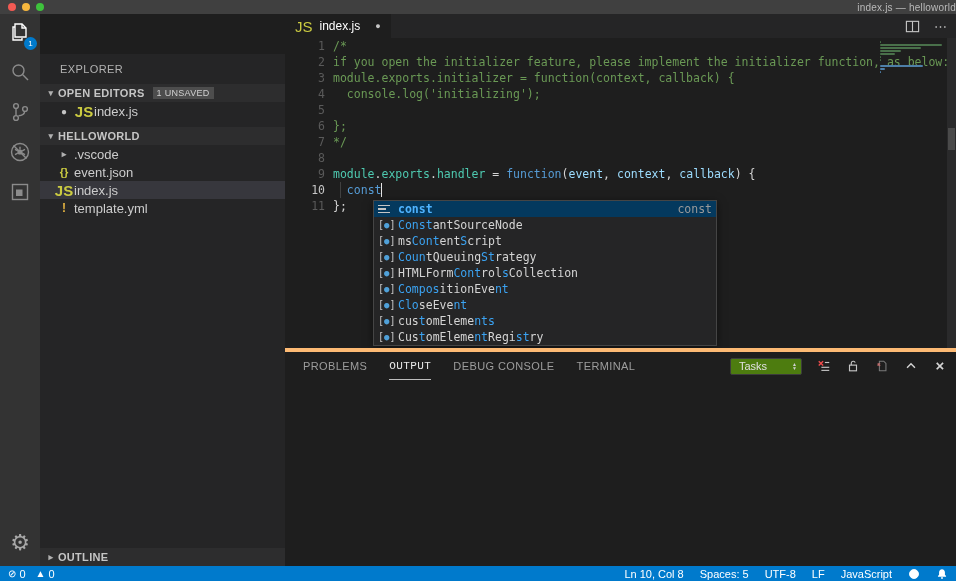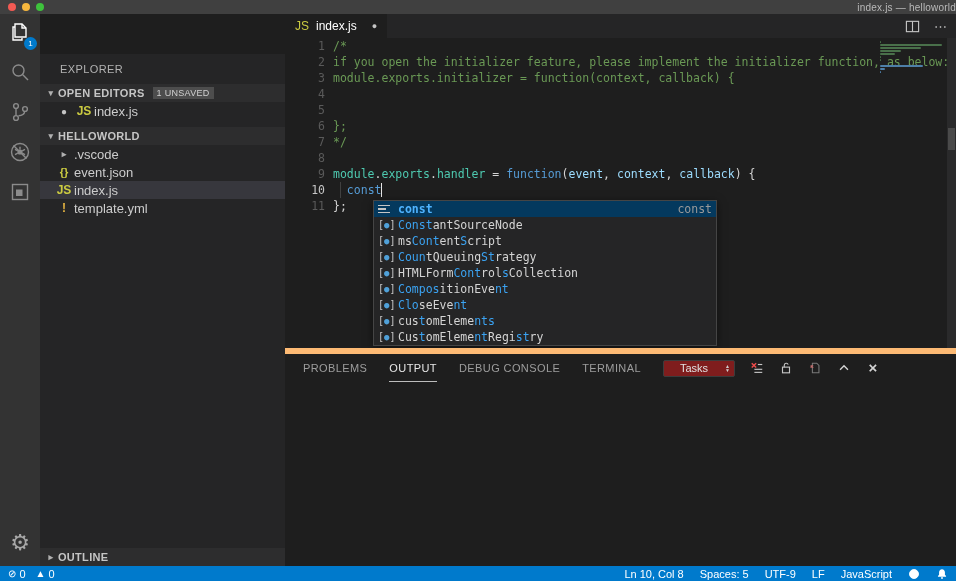--- a/index.html
+++ b/index.html
@@ -32,21 +32,21 @@
   
   .sidebar { width:245px; background:#252526; position:relative; color:#cccccc; overflow:hidden;margin-top:40px; }
   .sb-title { height:30px; display:flex; align-items:center; padding-left:20px; font-size:11px; color:#b3b3b3; letter-spacing:.4px; }
   .sec-head { height:18px; display:flex; align-items:center; font-size:11px; font-weight:bold; color:#c5c5c5;
     padding-left:4px; letter-spacing:.3px; background:#2d2d2e; cursor:pointer; }
   .sec-head .arr { width:14px; font-size:9px; color:#b0b0b0; text-align:center; }
   .badge-unsaved { margin-left:8px; background:#4d4d4d; color:#d0d0d0; font-size:9px; font-weight:normal; padding:1px 4px; }
   .side-row { height:18px; display:flex; align-items:center; font-size:13px; padding-left:14px; cursor:pointer; white-space:nowrap; }
   .side-row.selected { background:#37373d; }
   .side-row .fic { width:20px; display:inline-flex; justify-content:center; font-weight:bold; }
-  .ic-js { color:#cbcb41; font-size:12px; font-family:"Liberation Sans",sans-serif; }
+  .ic-js { color:#cbcb41; font-size:15px; font-family:"Liberation Sans",sans-serif; }
   .ic-json { color:#cbcb41; font-size:11px; }
   .ic-yml { color:#e3b341; font-size:12px; }
   .ic-dot { color:#c5c5c5; font-size:10px; }
   .ic-arr { color:#b0b0b0; font-size:9px; }
   .sb-outline { position:absolute; bottom:0; left:0; right:0; }
   .gap6 { height:7px; }
 
   
   .editor-part { flex:1; display:flex; flex-direction:column; position:relative; background:#1e1e1e; min-width:0; }
   .tabbar { height:24px; background:#252526; display:flex; align-items:stretch; position:relative; }
@@ -84,28 +84,28 @@
   .sg-hl { color:#3ba3f2; }
   .sg-row.selected .sg-kwlabel { color:#4fb3ff; font-weight:bold; }
   .sg-detail { margin-left:auto; color:#9a9a9a; }
   .gicon { font-size:10px; color:#c8c8c8; }
   .gicon i { font-style:normal; color:#4fa0d8; font-size:9px; }
   .kwicon { display:inline-block; width:12px; }
   .kwicon b { display:block; height:1.5px; background:#c5c5c5; margin:2px 0; }
   .kwicon b:nth-child(2){ width:8px; }
 
   
-  .panel { flex:1; border-top:6px solid #fdba74; background:#1e1e1e; display:flex; }
+  .panel { flex:1; border-top:4px solid #fdba74; background:#1e1e1e; display:flex; flex-direction:column; }
   .panel-header { height:28px; display:flex; align-items:center; padding:0 8px 0 18px; }
   .p-tab { font-size:11px; color:#9d9d9d; letter-spacing:.4px; margin-right:22px; height:28px;
     display:flex; align-items:center; cursor:pointer; border-bottom:1px solid transparent; }
-  .p-tab.active { color:#e7e7e7; border-bottom:1px solid #bdbdbd; }
+  .p-tab.active { color:#e7e7e7; border-bottom:1px solid #bdbdbd;font-family:Liberation Mono, monospace; }
   .panel-right { margin-left:auto; display:flex; align-items:center; gap:14px; }
-  .chan-select { width:72px; height:17px; background:#7f1d1d; border:1px solid #3c3c3c; border-radius:2px;
-    display:flex; align-items:center; font-size:11px; color:#e0e0e0; padding-left:16px; cursor:pointer;text-align:right; }
+  .chan-select { width:72px; height:17px; background:#4d7c0f; border:1px solid #3c3c3c; border-radius:2px;
+    display:flex; align-items:center; font-size:11px; color:#e0e0e0; padding-left:8px; cursor:pointer;text-align:right; }
   .chan-select .arrows { margin-left:auto; width:13px; height:15px; display:flex; flex-direction:column;
     align-items:center; justify-content:center; font-size:5px; line-height:4px; color:#cfcfcf; }
   .p-act { width:16px; height:16px; display:flex; align-items:center; justify-content:center; cursor:pointer; }
   .p-act svg { width:14px; height:14px; }
   .p-close { color:#d4d4d4; font-size:15px; font-weight:bold; line-height:14px; cursor:pointer; }
   .panel-body { flex:1; }
 
   
   .statusbar { position:absolute; left:0; right:0; bottom:0; height:15px; background:#007acc; color:#ffffff;
     display:flex; align-items:center; font-size:11px; padding:0 8px; }
@@ -232,21 +232,21 @@
             </svg>
           <span class="more">⋯</span>
         </div>
       </div>
 
       <div class="editor-content">
         <div id="code-lines">
             <div class="code-line"><span class="ln">1</span><span class="code-seg-wrap"><span class="c-comment">/*</span></span></div>
             <div class="code-line"><span class="ln">2</span><span class="code-seg-wrap"><span class="c-comment">if you open the initializer feature, please implement the initializer function, as below:</span></span></div>
             <div class="code-line"><span class="ln">3</span><span class="code-seg-wrap"><span class="c-comment">module.exports.initializer = function(context, callback) {</span></span></div>
-            <div class="code-line"><span class="ln">4</span></div>
+            <div class="code-line"><span class="ln">4</span><span class="code-seg-wrap"><span class="c-comment">  console.log('initializing');</span></span></div>
             <div class="code-line"><span class="ln">5</span></div>
             <div class="code-line"><span class="ln">6</span><span class="code-seg-wrap"><span class="c-comment">};</span></span></div>
             <div class="code-line"><span class="ln">7</span><span class="code-seg-wrap"><span class="c-comment">*/</span></span></div>
             <div class="code-line"><span class="ln">8</span><span class="code-seg-wrap"></span></div>
             <div class="code-line"><span class="ln">9</span><span class="code-seg-wrap"><span class="c-type">module</span><span class="c-fg">.</span><span class="c-type">exports</span><span class="c-fg">.</span><span class="c-type">handler</span><span class="c-fg"> = </span><span class="c-kw">function</span><span class="c-fg">(</span><span class="c-param">event</span><span class="c-fg">, </span><span class="c-param">context</span><span class="c-fg">, </span><span class="c-param">callback</span><span class="c-fg">) {</span></span></div>
             <div class="code-line cur"><span class="ln">10</span><span class="code-seg-wrap"><span class="c-fg">  </span><span class="c-kw">const</span><span class="cursor"></span></span><i class="guide"></i></div>
             <div class="code-line"><span class="ln">11</span><span class="code-seg-wrap"><span class="c-fg">};</span></span></div>
           </div>
         <div class="minimap" id="minimap">
             <div class="mm-line" style="width: 1px; background: rgb(73, 112, 74);"></div>
@@ -418,21 +418,21 @@
           <span>0</span>
         </div>
         <div class="st-item">
           <span class="st-ico">▲</span>
           <span>0</span>
         </div>
       </div>
     <div class="st-right" id="st-right">
         <div class="st-item">Ln 10, Col 8</div>
         <div class="st-item">Spaces: 5</div>
-        <div class="st-item">UTF-9</div>
+        <div class="st-item">UTF-8</div>
         <div class="st-item">LF</div>
         <div class="st-item">JavaScript</div>
         <div class="st-item">
           <svg viewBox="0 0 16 16" fill="none" stroke="#fff" stroke-width="1.2">
             <circle cx="8" cy="8" r="6"></circle>
             <circle cx="5.8" cy="6.5" r=".7" fill="#fff"></circle>
             <circle cx="10.2" cy="6.5" r=".7" fill="#fff"></circle>
             <path d="M5 9.5c.8 1.2 2 1.8 3 1.8s2.2-.6 3-1.8"></path>
           </svg>
         </div>

